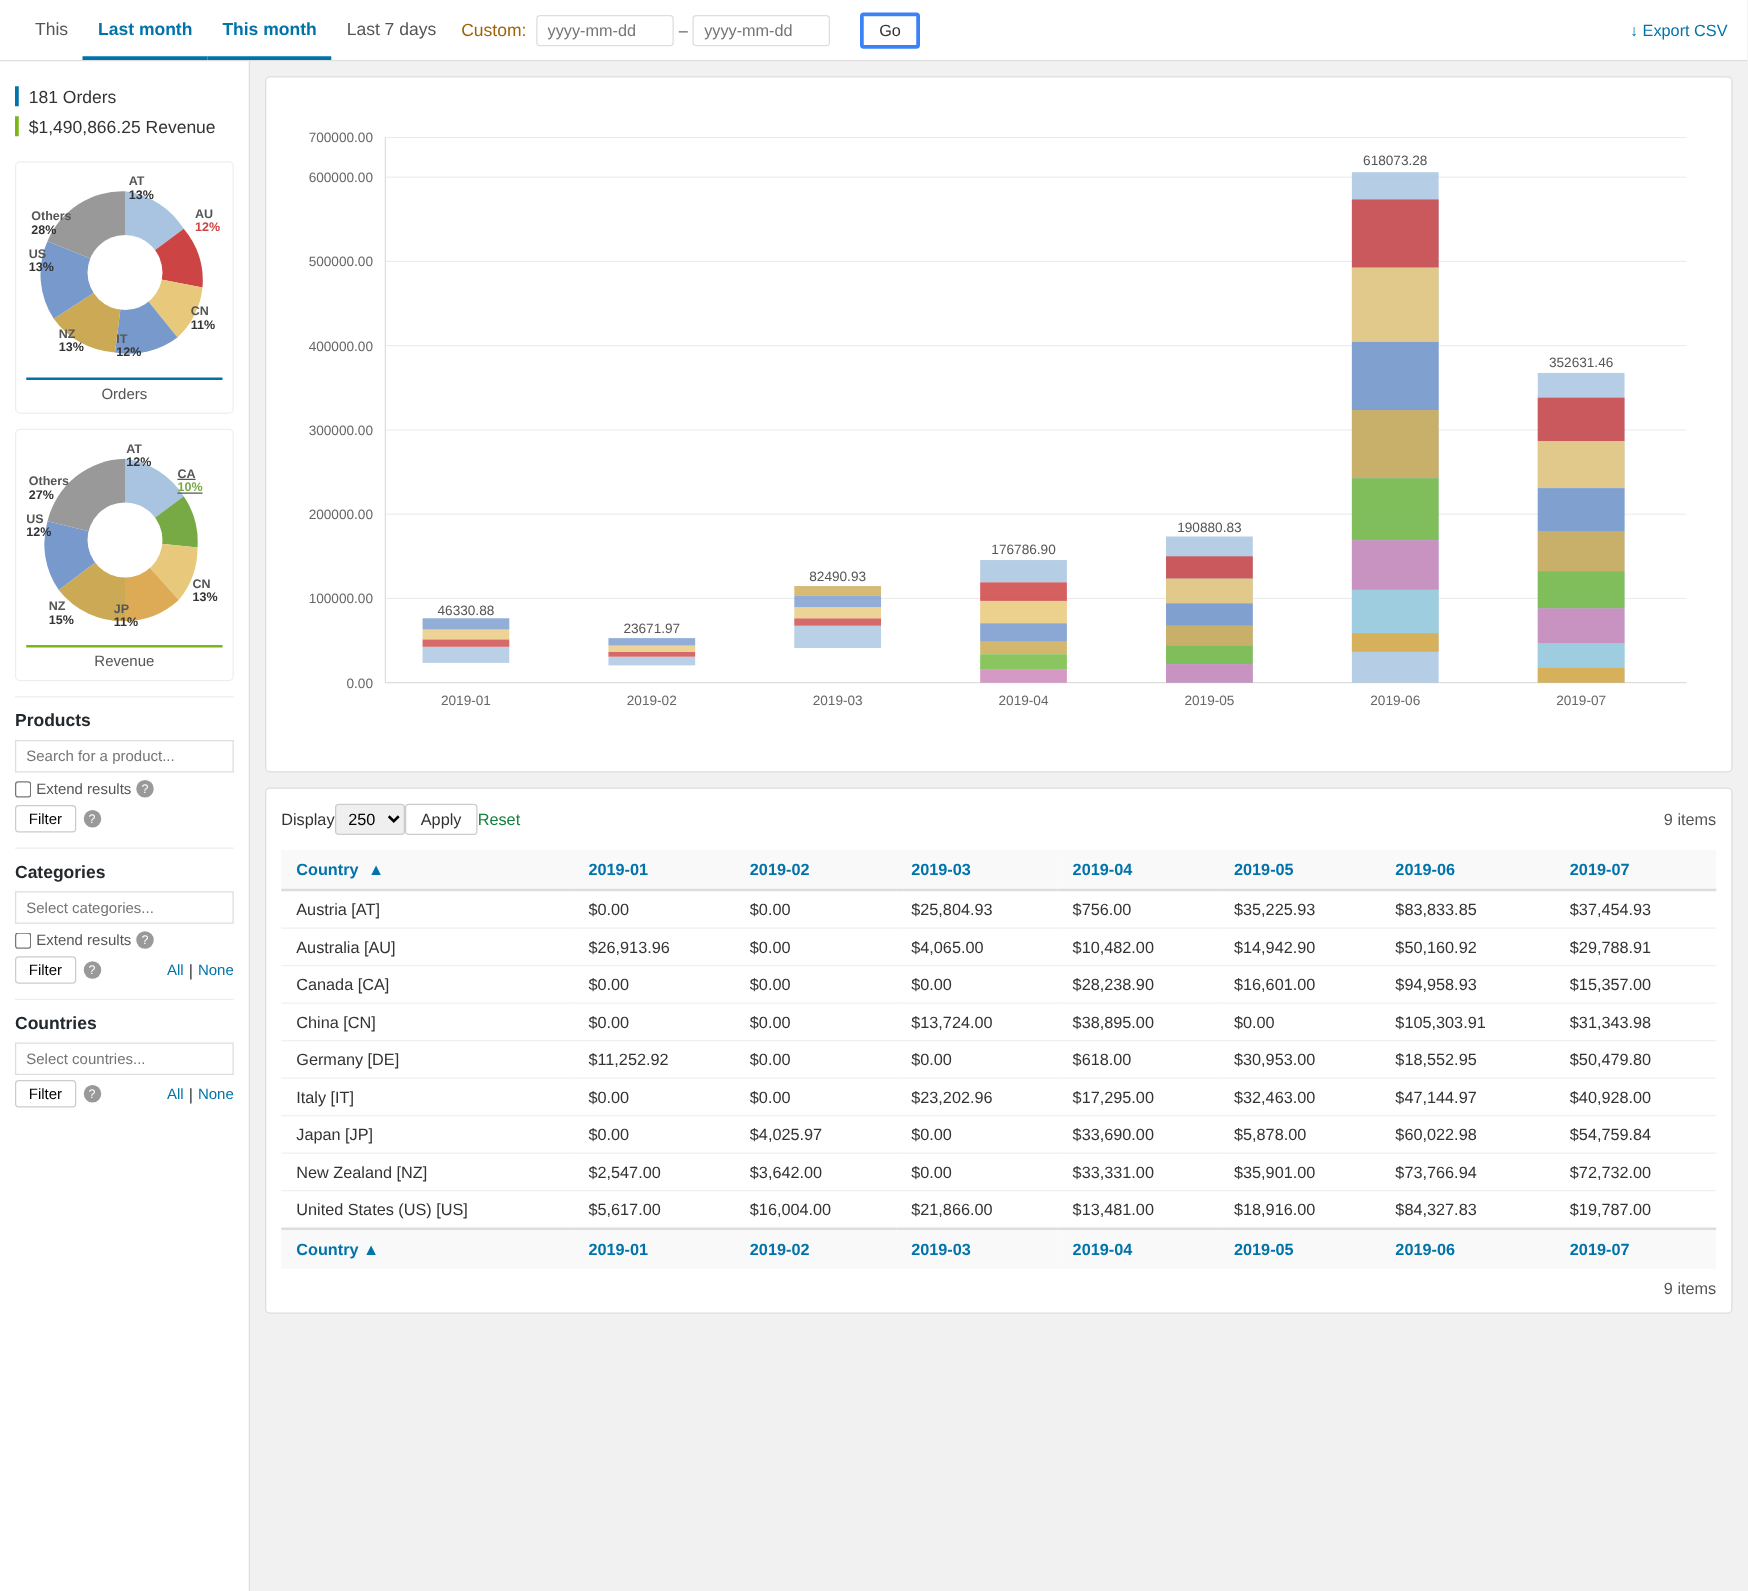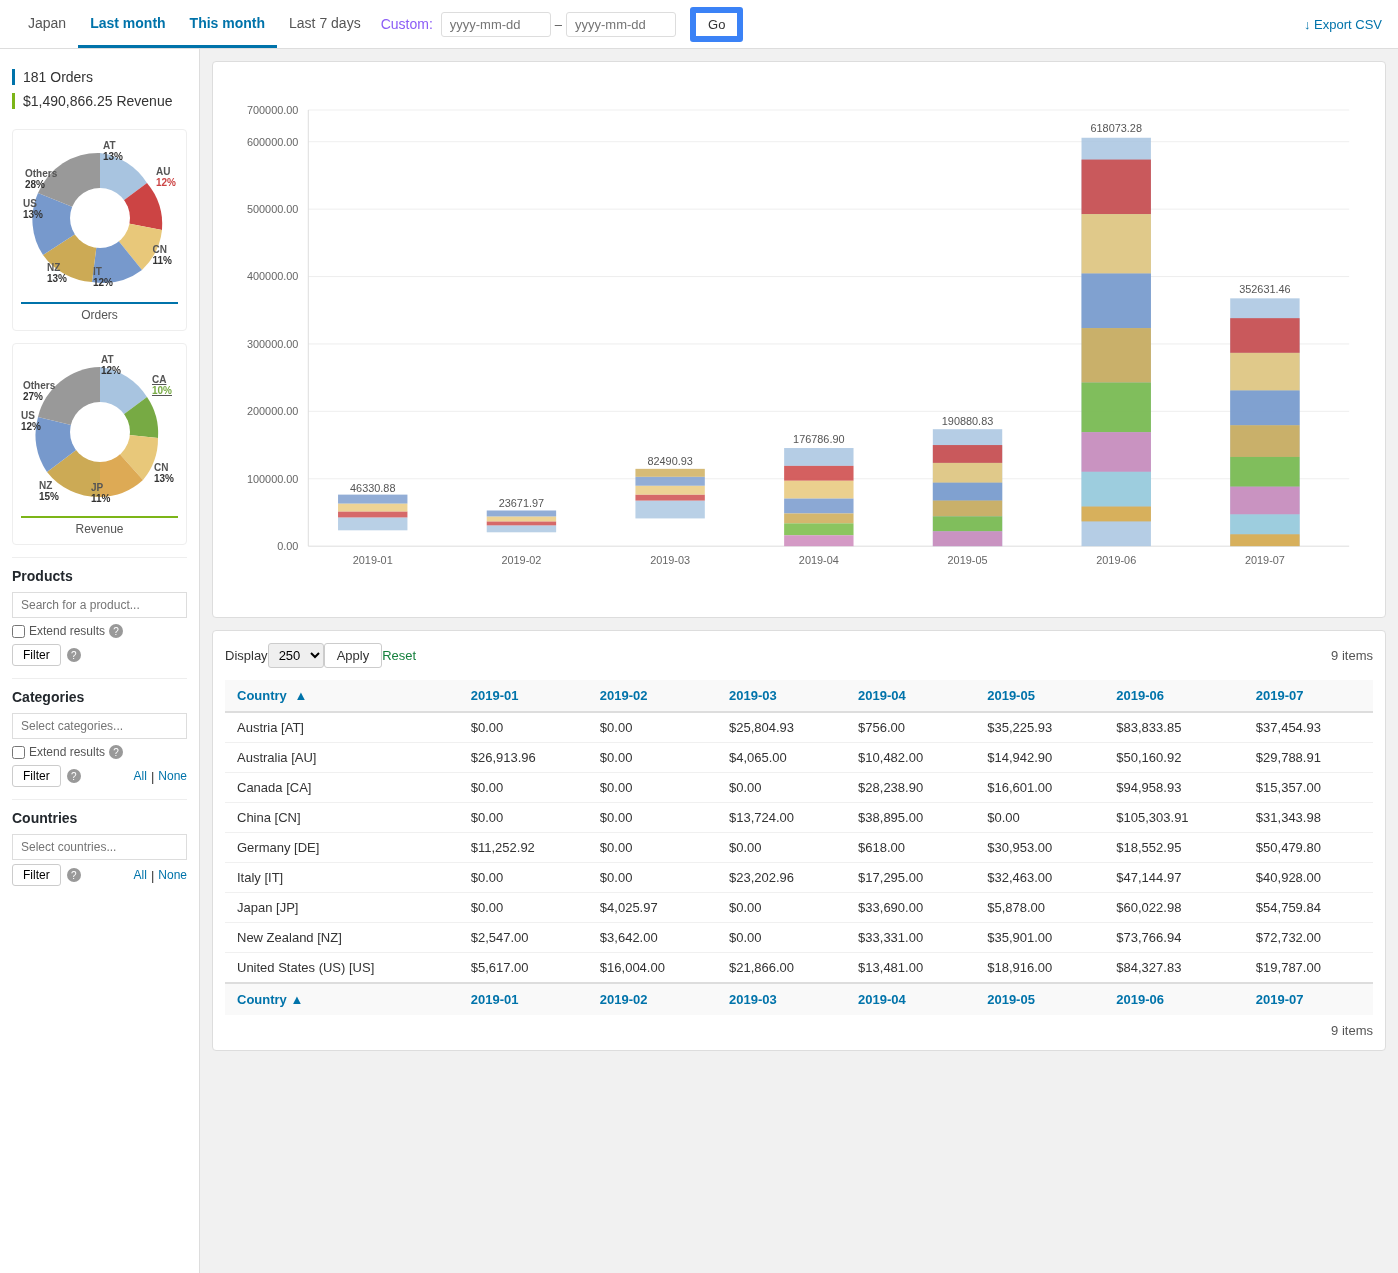--- a/index.html
+++ b/index.html
@@ -4,24 +4,24 @@
   <style>
     * { box-sizing: border-box; margin: 0; padding: 0; }
     body { font-family: -apple-system, BlinkMacSystemFont, 'Segoe UI', Arial, sans-serif; font-size: 13px; color: #333; background: #f1f1f1; }
 
     .page-wrapper { display: flex; flex-direction: column; height: 1273px; width: 1398px; overflow: hidden; }
 
     
     .header-bar { display: flex; align-items: center; background: #fff; border-bottom: 1px solid #ddd; padding: 0 16px; height: 49px; gap: 0; flex-shrink: 0; }
     .header-bar .tab { padding: 14px 12px; font-size: 14px; color: #555; cursor: pointer; border-bottom: 3px solid transparent; }
     .header-bar .tab.active { color: #0073aa; border-bottom: 3px solid #0073aa; font-weight: 700; text-align: center; }
-    .custom-label { padding: 0 8px; color: #8b5cf6; font-size: 14px; }
+    .custom-label { padding: 0 8px; color: #a16207; font-size: 14px; }
     .date-input { border: 1px solid #ddd; border-radius: 3px; padding: 4px 8px; font-size: 13px; color: #aaa; width: 110px; }
     .dash-sep { padding: 0 4px; color: #555; }
-    .go-btn { margin-left: 14px; padding: 4px 12px; background: #fff; border: 6px solid #3b82f6; border-radius: 3px; cursor: pointer; font-size: 13px; color: #333; }
+    .go-btn { margin-left: 24px; padding: 4px 12px; background: #fff; border: 3px solid #3b82f6; border-radius: 3px; cursor: pointer; font-size: 13px; color: #333; }
     .export-btn { margin-left: auto; color: #0073aa; text-decoration: none; font-size: 13px; cursor: pointer; display: flex; align-items: center; gap: 4px; }
 
     
     .main-layout { display: flex; flex: 1; overflow: hidden; }
 
     
     .sidebar { width: 200px; flex-shrink: 0; background: #fff; border-right: 1px solid #ddd; overflow-y: auto; padding: 12px; display: flex; flex-direction: column; gap: 12px; }
 
     .stat-box { padding: 8px 0; }
     .stat-orders { font-size: 14px; color: #333; border-left: 3px solid #0073aa; padding-left: 8px; margin-bottom: 8px; }
@@ -73,21 +73,21 @@
 
     
     svg.pie { width: 140px; height: 140px; }
   </style>
 </head>
 <body>
 
 <div class="page-wrapper">
 
   <div class="header-bar">
-    <div class="tab">Japan</div>
+    <div class="tab">This</div>
     <div class="tab active">Last month</div>
     <div class="tab active" style="color:#0073aa;border-bottom:3px solid #0073aa;">This month</div>
     <div class="tab">Last 7 days</div>
     <span class="custom-label">Custom:</span>
     <input class="date-input" type="text" placeholder="yyyy-mm-dd" style="">
     <span class="dash-sep">–</span>
     <input class="date-input" type="text" placeholder="yyyy-mm-dd" style="">
     <button class="go-btn">Go</button>
     <a class="export-btn">↓ Export CSV</a>
   </div>
@@ -138,21 +138,21 @@
             <path d="M70,70 L70,5 A65,65 0 0,1 117,35 Z" fill="#a8c4e0"></path>
             <path d="M70,70 L117,35 A65,65 0 0,1 128,76 Z" fill="#77aa44"></path>
             <path d="M70,70 L128,76 A65,65 0 0,1 113,118 Z" fill="#e8c87a"></path>
             <path d="M70,70 L113,118 A65,65 0 0,1 70,135 Z" fill="#ddaa55"></path>
             <path d="M70,70 L70,135 A65,65 0 0,1 17,110 Z" fill="#ccaa55"></path>
             <path d="M70,70 L17,110 A65,65 0 0,1 8,55 Z" fill="#7799cc"></path>
             <path d="M70,70 L8,55 A65,65 0 0,1 70,5 Z" fill="#999"></path>
             <circle cx="70" cy="70" r="30" fill="#fff"></circle>
           </svg>
           <div style="position:absolute;top:2px;left:80px;font-size:10px;color:#555;font-weight:600;">AT<br><span style="color:#333">12%</span></div>
-          <div style="position:absolute;top:22px;right:6px;font-size:10px;color:#555;font-weight:600;text-decoration:underline;">CA<br><span style="color:#77aa44">10%</span></div>
+          <div style="position:absolute;top:22px;right:16px;font-size:10px;color:#555;font-weight:600;text-decoration:underline;">CA<br><span style="color:#77aa44">10%</span></div>
           <div style="position:absolute;bottom:28px;right:4px;font-size:10px;color:#555;font-weight:600;">CN<br><span style="color:#333">13%</span></div>
           <div style="position:absolute;bottom:8px;left:70px;font-size:10px;color:#555;font-weight:600;">JP<br><span style="color:#333">11%</span></div>
           <div style="position:absolute;bottom:10px;left:18px;font-size:10px;color:#555;font-weight:600;">NZ<br><span style="color:#333">15%</span></div>
           <div style="position:absolute;top:58px;left:0px;font-size:10px;color:#555;font-weight:600;">US<br><span style="color:#333">12%</span></div>
           <div style="position:absolute;top:28px;left:2px;font-size:10px;color:#555;font-weight:600;">Others<br><span style="color:#333">27%</span></div>
         </div>
         <div class="chart-label">Revenue</div>
       </div>
 
       <div class="filter-section">

